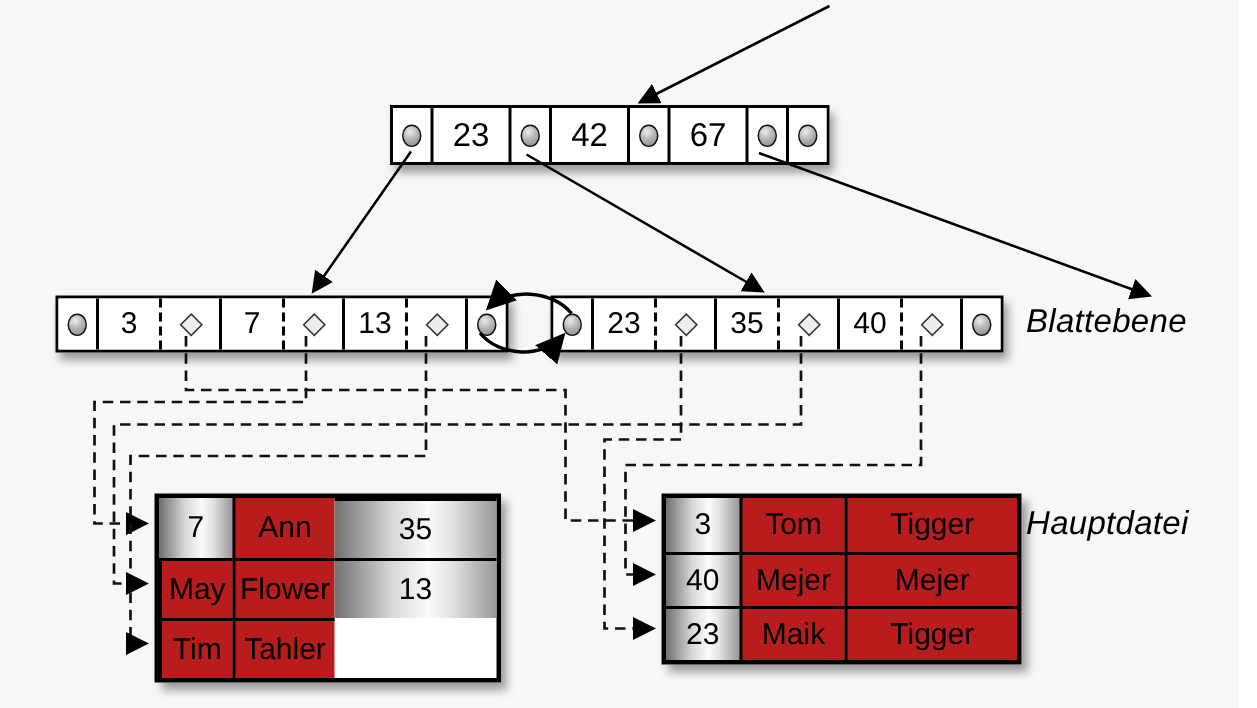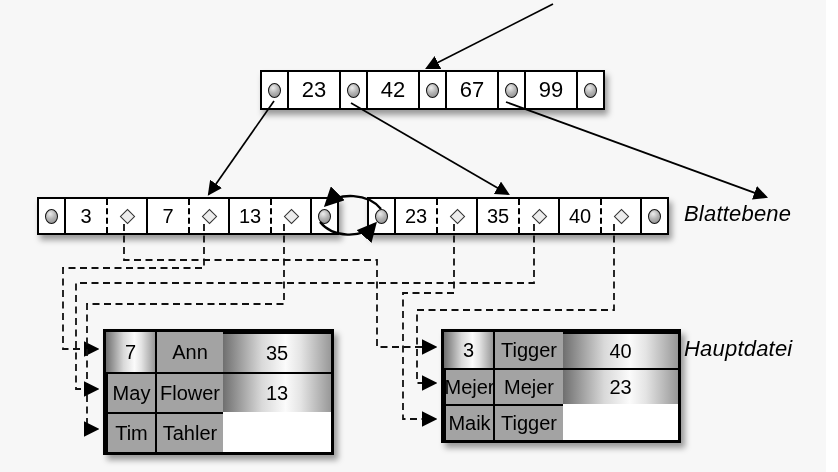--- a/index.html
+++ b/index.html
@@ -43,21 +43,21 @@
     background:#ededed;border:1.6px solid #333;
   }
   
   .dtable{
     position:absolute;display:grid;z-index:2;
     border:3px solid #000;background:#fff;
     box-shadow:4px 5px 6px rgba(0,0,0,0.38);
   }
   .dtable .dcell{
     box-sizing:border-box;display:flex;align-items:center;justify-content:center;
-    font-size:20px;background:#a3a3a3;
+    font-size:20px;background:#b91c1c;
   }
   .dtable .dcell.bl{border-left:2px solid #000;}
   .dtable .dcell.bt{border-top:2px solid #000;}
   .dtable .dcell.keycol{
     background:linear-gradient(90deg,#6f6f6f 0%,#d9d9d9 36%,#fbfbfb 58%,#e4e4e4 72%,#989898 100%);
   }
   
   .lvl-label{
     position:absolute;z-index:2;font-style:italic;font-size:22px;letter-spacing:0.2px;
   }
@@ -99,21 +99,20 @@
         <span class="ball"></span>
       </div>
     <div class="cell key sep-solid">42</div>
     <div class="cell ptr sep-solid">
         <span class="ball"></span>
       </div>
     <div class="cell key sep-solid">67</div>
     <div class="cell ptr sep-solid">
         <span class="ball"></span>
       </div>
-    <div class="cell key sep-solid">99</div>
     <div class="cell ptr sep-solid">
         <span class="ball"></span>
       </div>
   </div>
 
   <div class="node leaf" style="left:37px;top:197px;height:38px;">
     <div class="cell ptr">
         <span class="ball"></span>
       </div>
     <div class="cell key sep-solid">3</div>
@@ -163,20 +162,21 @@
     <div class="dcell keycol bt">35</div>
     <div class="dcell bl bt">May</div>
     <div class="dcell bl bt">Flower</div>
     <div class="dcell keycol bt">13</div>
     <div class="dcell bl bt">Tim</div>
     <div class="dcell bl bt">Tahler</div>
   </div>
 
   <div class="dtable" style="left:441px;top:329px;grid-template-columns:49px 70px 115px;grid-auto-rows:36px;">
     <div class="dcell keycol">3</div>
+    <div class="dcell bl">Tom</div>
     <div class="dcell bl">Tigger</div>
     <div class="dcell keycol bt">40</div>
     <div class="dcell bl bt">Mejer</div>
     <div class="dcell bl bt">Mejer</div>
     <div class="dcell keycol bt">23</div>
     <div class="dcell bl bt">Maik</div>
     <div class="dcell bl bt">Tigger</div>
   </div>
 
 </div>

